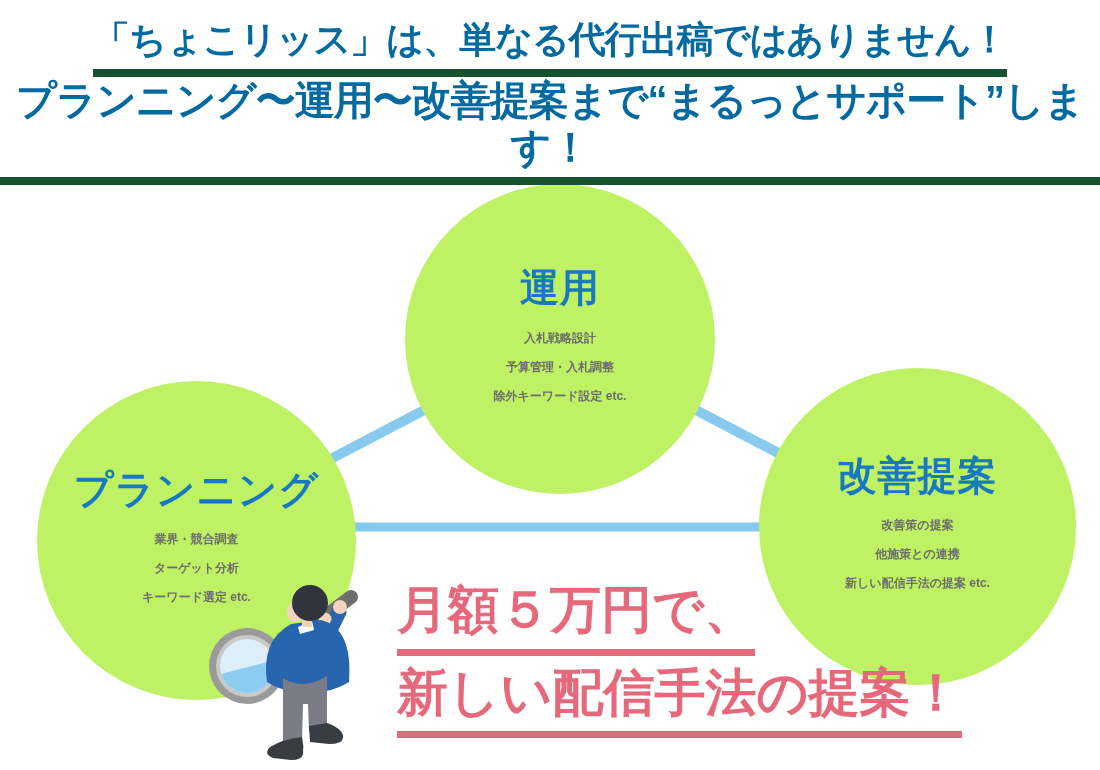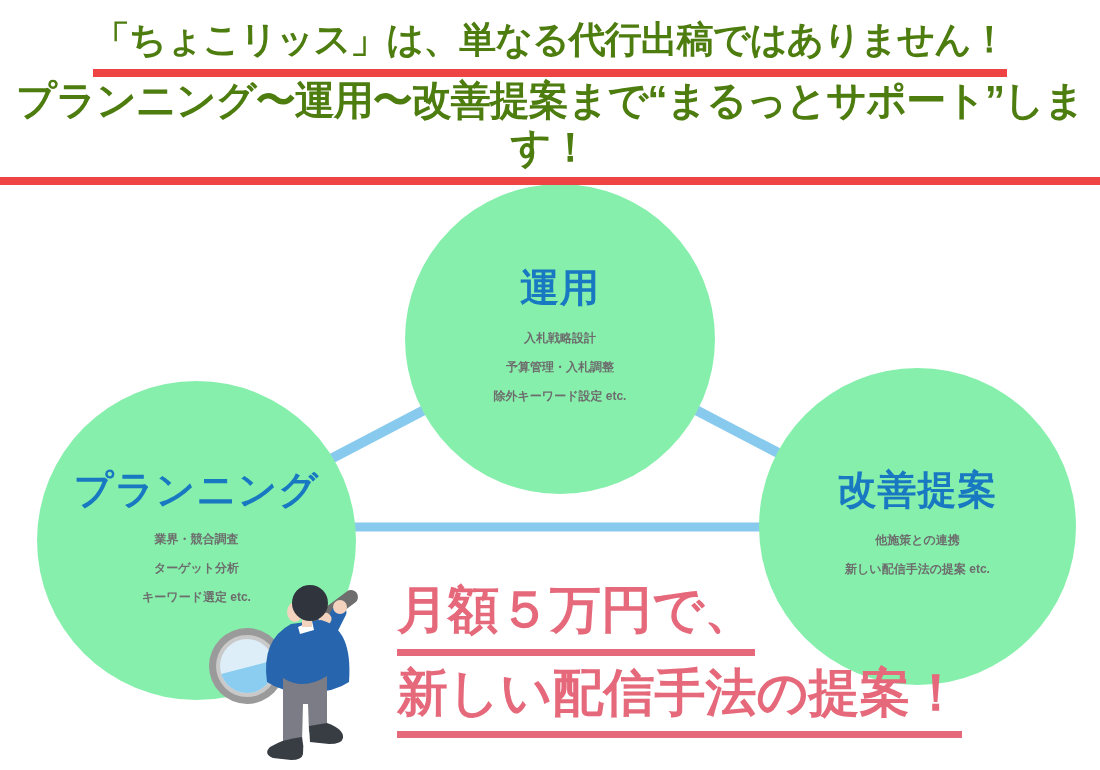--- a/index.html
+++ b/index.html
@@ -8,32 +8,32 @@
     background:#ffffff;
     font-family:"Liberation Sans","DejaVu Sans",sans-serif;
   }
   
   .headline{
     position:absolute;top:18px;left:0;width:1100px;
     text-align:center;z-index:5;
   }
   .headline-line{
     display:inline-block;
-    font-weight:900;color:#4d7c0f;
-    border-bottom:8px solid #ef4444;
+    font-weight:900;color:#0369a1;
+    border-bottom:8px solid #14532d;
     line-height:1.18;letter-spacing:-1px;
   }
   .headline-line1{font-size:37px;padding-bottom:7px;}
   .headline-line2{font-size:40px;margin-top:0;padding-bottom:6px;}
   
   .connectors{position:absolute;left:0;top:0;z-index:1;}
   
   .circle{
     position:absolute;border-radius:50%;
-    background:#86efac;z-index:2;
+    background:#bef264;z-index:2;
     display:flex;flex-direction:column;align-items:center;justify-content:center;
     text-align:center;
   }
   .circle-operation{left:405px;top:184px;width:310px;height:310px;}
   .circle-planning{left:37px;top:381px;width:319px;height:319px;}
   .circle-improvement{left:759px;top:368px;width:317px;height:317px;justify-content:center;}
   .circle-title{
     font-size:39px;font-weight:900;color:#1878c1;
     letter-spacing:1px;line-height:1.1;margin-bottom:14px;
   }
@@ -83,20 +83,21 @@
 
 <div class="circle circle-planning">
   <div class="circle-title">プランニング</div>
   <div class="circle-item">業界・競合調査</div>
   <div class="circle-item">ターゲット分析</div>
   <div class="circle-item">キーワード選定 etc.</div>
 </div>
 
 <div class="circle circle-improvement">
   <div class="circle-title">改善提案</div>
+  <div class="circle-item">改善策の提案</div>
   <div class="circle-item">他施策との連携</div>
   <div class="circle-item">新しい配信手法の提案 etc.</div>
 </div>
 
 <div class="callout">
   <span class="row"><span class="callout-line callout-line1">月額５万円で、</span></span>
   <span class="row"><span class="callout-line callout-line2">新しい配信手法の提案！</span></span>
 </div>
 
 <svg class="person-illustration" width="162" height="200" viewBox="0 0 162 200" aria-hidden="true">

